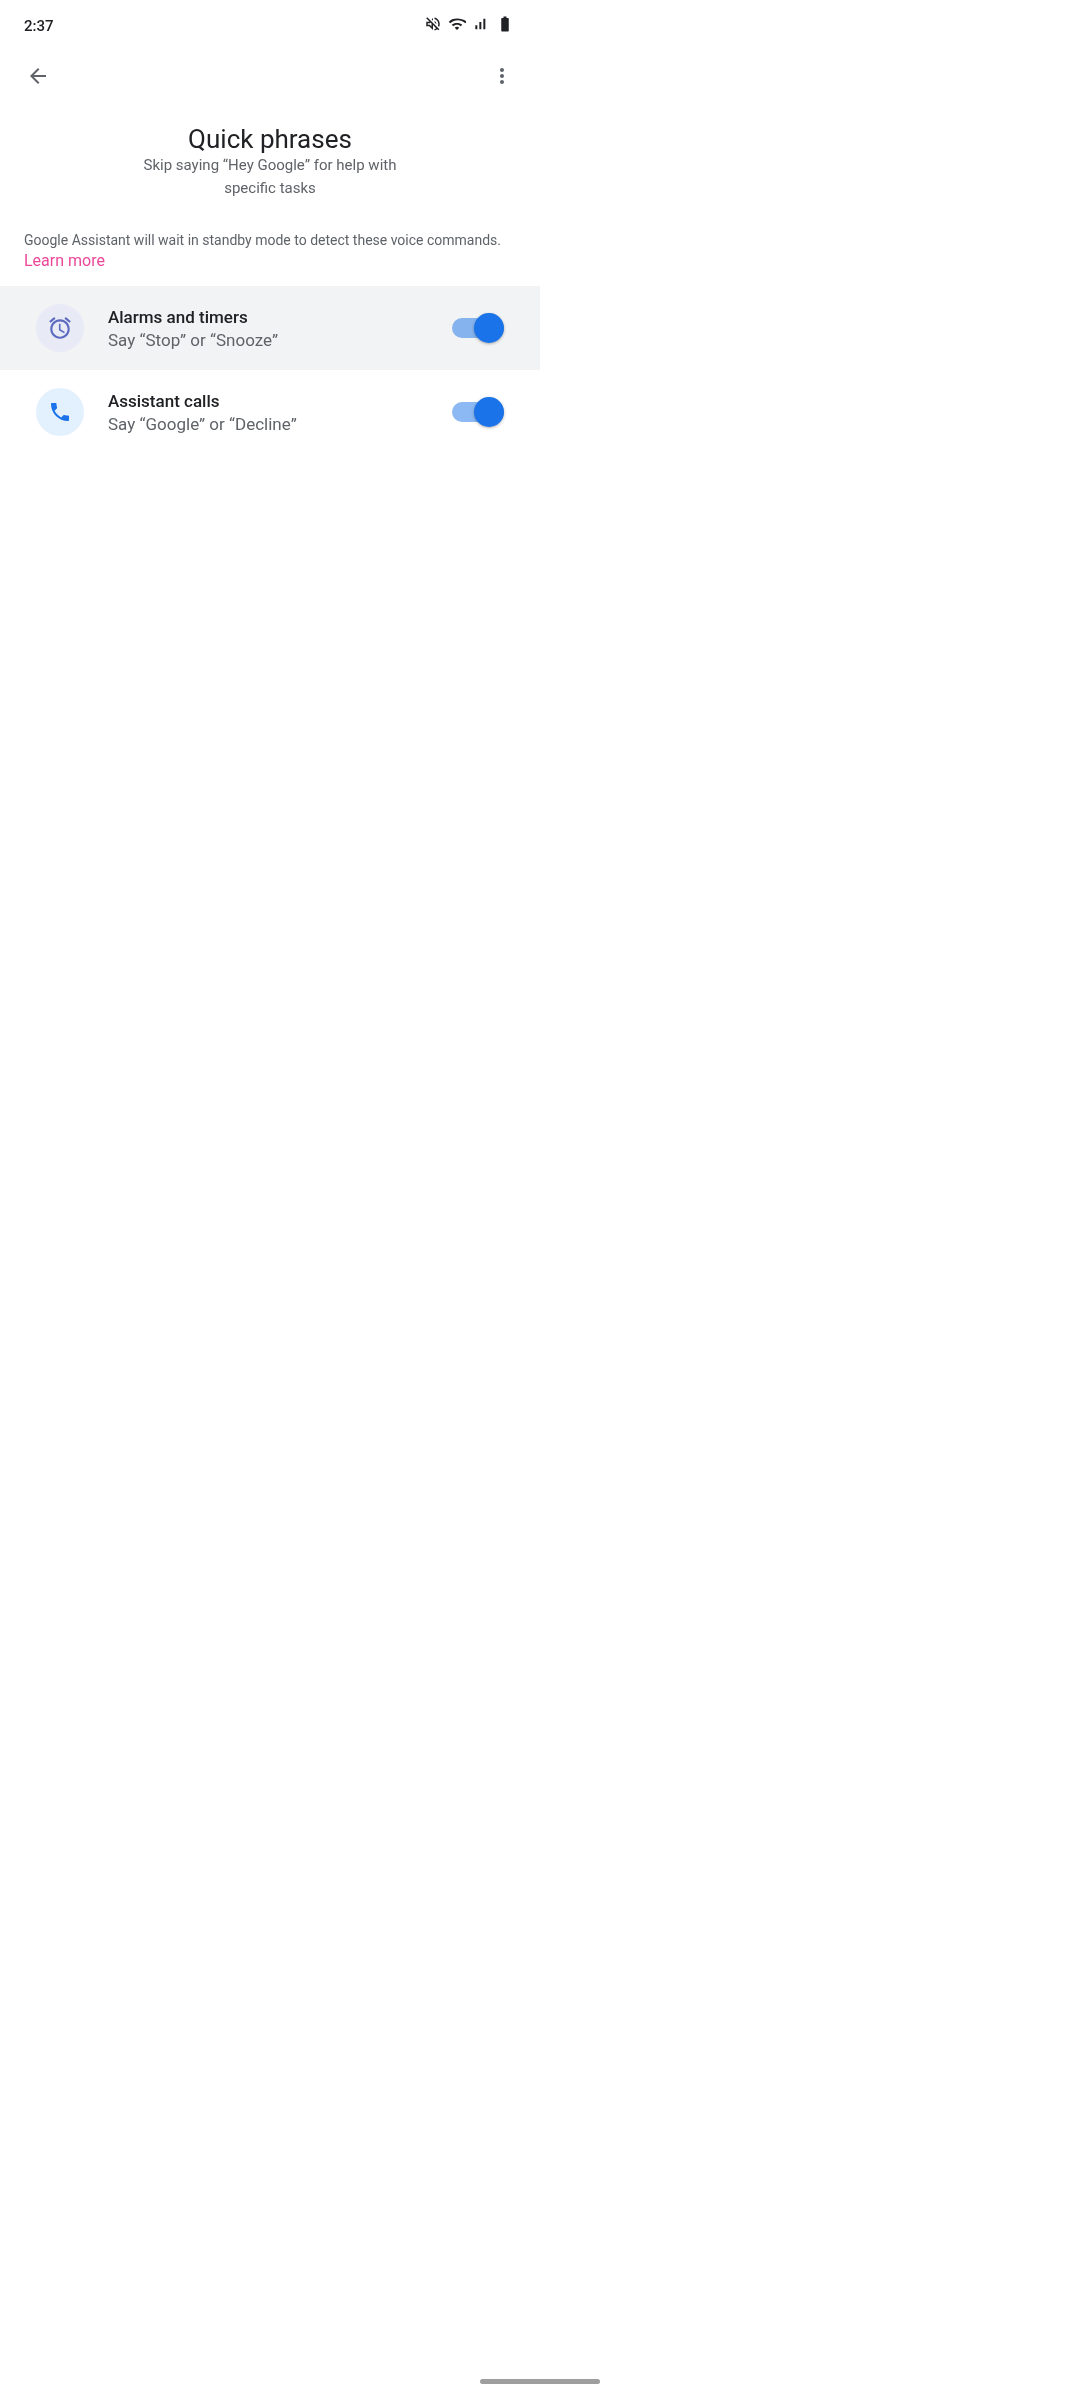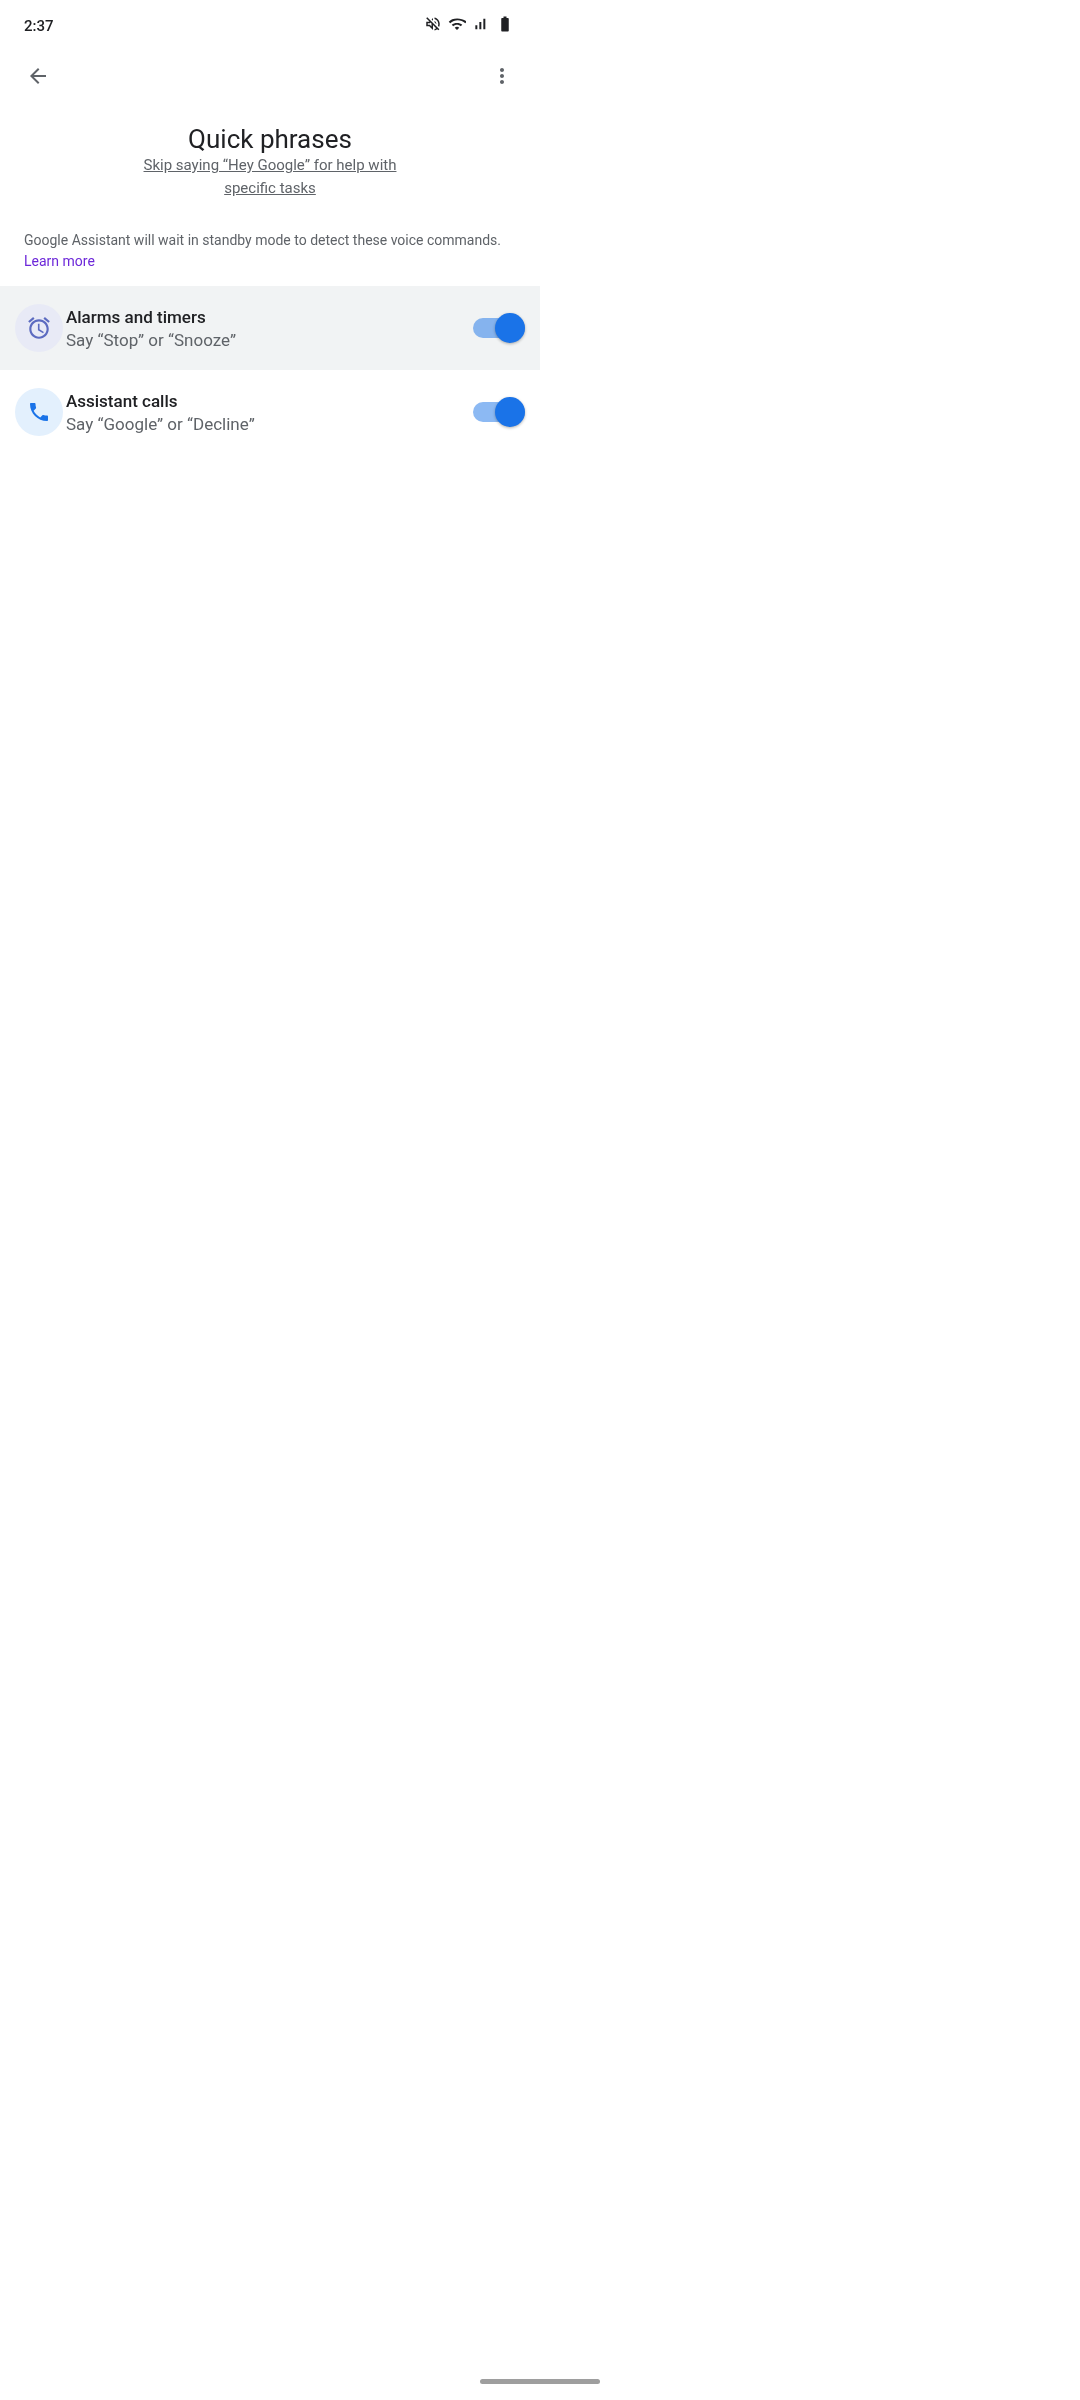--- a/index.html
+++ b/index.html
@@ -71,48 +71,47 @@
       font-size: 26px;
       font-weight: 400;
       color: #202124;
       margin-bottom: 0;
     }
 
     .page-subtitle {
       font-size: 15px;
       color: #5f6368;
       line-height: 1.5;
-      text-decoration: underline;
     }
 
     
     .description-block {
       padding: 20px 24px 16px 24px;
     }
 
     .description-text {
       font-size: 14px;
       color: #5f6368;
       line-height: 1.6;
       margin-bottom: 0;
     }
 
     .learn-more-link {
-      color: #6d28d9;
-      font-size: 14px;
+      color: #ec4899;
+      font-size: 16px;
       text-decoration: none;
       cursor: pointer;
     }
 
     
     .setting-item {
       display: flex;
       align-items: center;
-      padding: 18px 15px;
-      gap: 3px;
+      padding: 18px 36px;
+      gap: 24px;
       background: #ffffff;
     }
 
     .setting-item.highlighted {
       background: #f1f3f4;
     }
 
     .setting-icon-circle {
       width: 48px;
       height: 48px;

